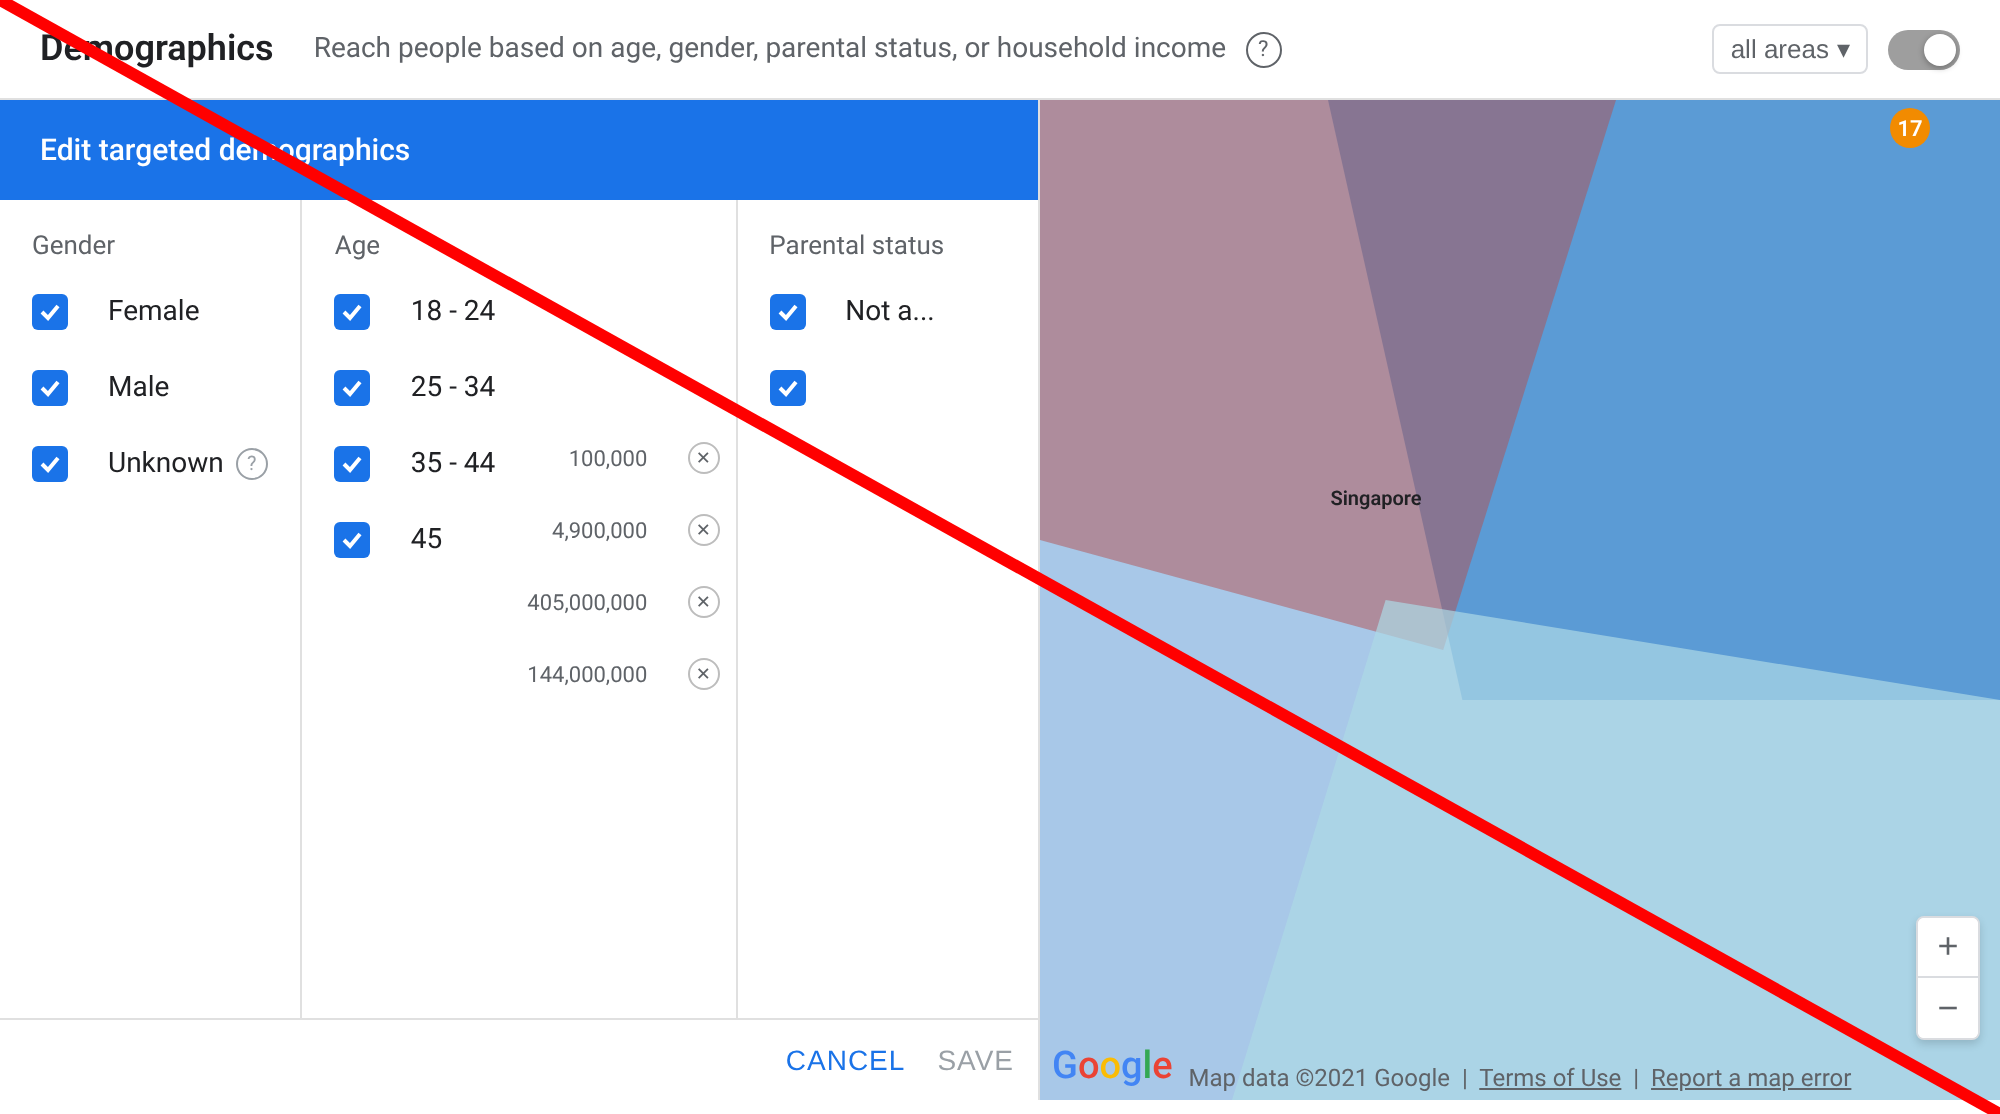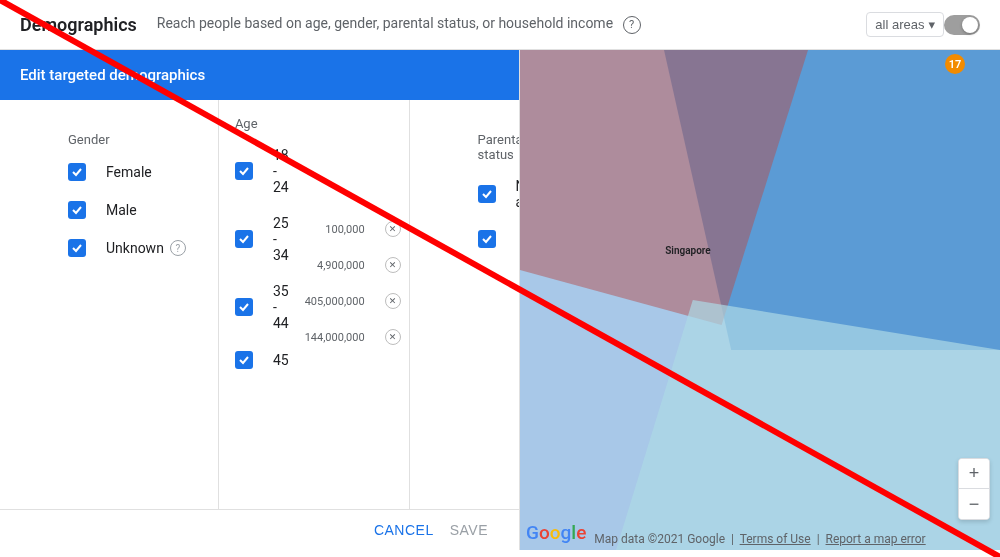--- a/index.html
+++ b/index.html
@@ -34,20 +34,21 @@
       border: 1px solid #5f6368;
       border-radius: 50%;
       font-size: 11px;
       color: #5f6368;
       margin-left: 6px;
       cursor: pointer;
     }
     .header-right {
       display: flex;
       align-items: center;
+      gap: 10px;
       margin-left: auto;
     }
     .all-areas-btn {
       display: flex;
       align-items: center;
       gap: 4px;
       font-size: 13px;
       color: #5f6368;
       cursor: pointer;
       border: 1px solid #dadce0;
@@ -102,23 +103,22 @@
     }
 
     .demographics-table {
       display: flex;
       flex: 1;
       overflow: hidden;
     }
 
     .demo-column {
       flex: 1;
-      padding: 32px;
+      padding: 16px;
       border-right: 1px solid #e0e0e0;
-      margin-left: 36px;
     }
     .demo-column:last-child {
       border-right: none;
     }
 
     .col-header {
       font-size: 13px;
       color: #5f6368;
       margin-bottom: 16px;
       font-weight: 400;
@@ -165,21 +165,21 @@
       font-size: 10px;
       color: #9aa0a6;
       cursor: pointer;
     }
 
     
     .panel-footer {
       display: flex;
       justify-content: flex-end;
       align-items: center;
-      padding: 12px 31px;
+      padding: 12px 12px;
       gap: 16px;
       border-top: 1px solid #e0e0e0;
       background: #fff;
     }
     .cancel-btn {
       font-size: 14px;
       font-weight: 500;
       color: #1a73e8;
       cursor: pointer;
       text-transform: uppercase;

